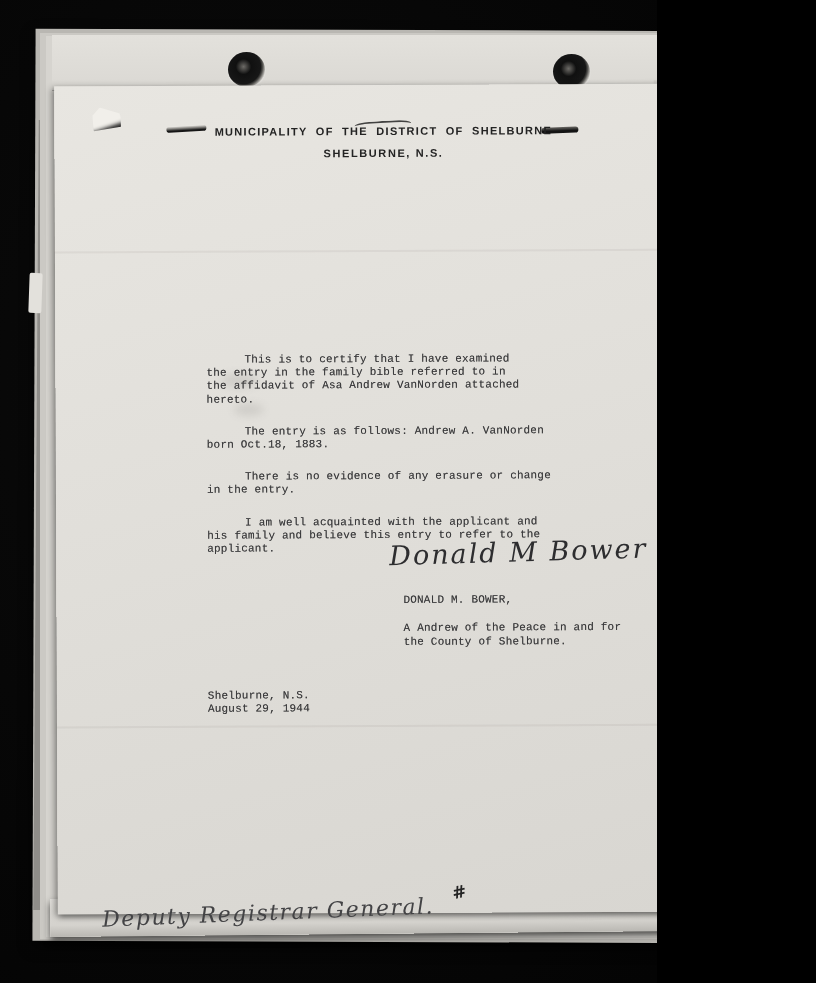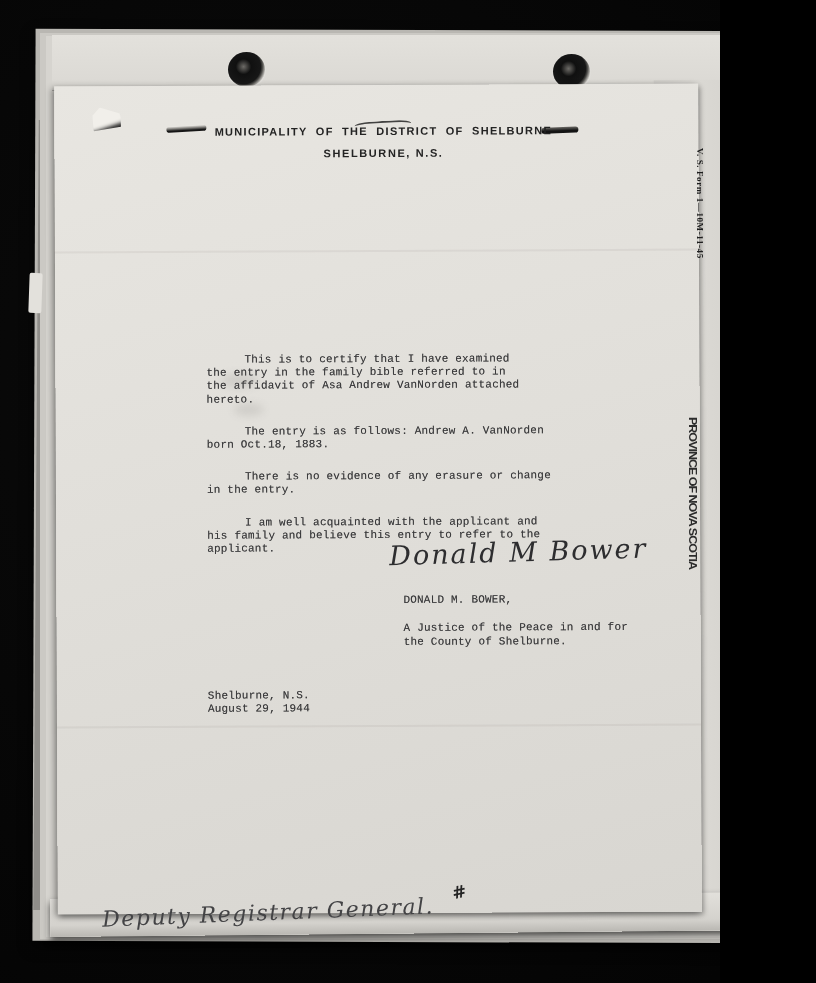--- a/index.html
+++ b/index.html
@@ -1,17 +1,17 @@
 <!DOCTYPE html>
 <html><head>
 <meta charset="utf-8">
 <style>
   html,body{margin:0;padding:0;background:#000;}
   .photo{
-    position:relative;width:720px;height:983px;overflow:hidden;
+    position:relative;width:657px;height:983px;overflow:hidden;
     background:radial-gradient(120% 100% at 40% 40%, #0b0b0b 0%, #060606 55%, #020202 100%);
     font-family:"Liberation Mono", monospace;
   }
   .abs{position:absolute;}
 
   
   .stack-base{left:34px;top:30px;width:736px;height:912px;background:#b9b7b2;transform:rotate(.2deg);
     box-shadow:0 6px 14px rgba(0,0,0,.7);}
   .stack-l1{left:40px;top:33px;width:726px;height:906px;background:#cbc9c4;}
   .stack-l2{left:46px;top:36px;width:716px;height:901px;background:#d6d4cf;}
@@ -136,21 +136,21 @@
       <p>There is no evidence of any erasure or change
 in the entry.</p>
       <p>I am well acquainted with the applicant and
 his family and believe this entry to refer to the
 applicant.</p>
     </div>
 
     <div class="abs sig-script">Donald M Bower</div>
     <div class="abs sig-block">
       <div class="sig-name">DONALD M. BOWER,</div>
-      <div class="sig-title">A Justice of the Peace in and for
+      <div class="sig-title">A Andrew of the Peace in and for
 the County of Shelburne.</div>
     </div>
 
     <div class="abs dateline">Shelburne, N.S.
 August 29, 1944</div>
 
     <div class="abs smudge sm1"></div>
     <div class="abs smudge sm2"></div>
   </div>
 

